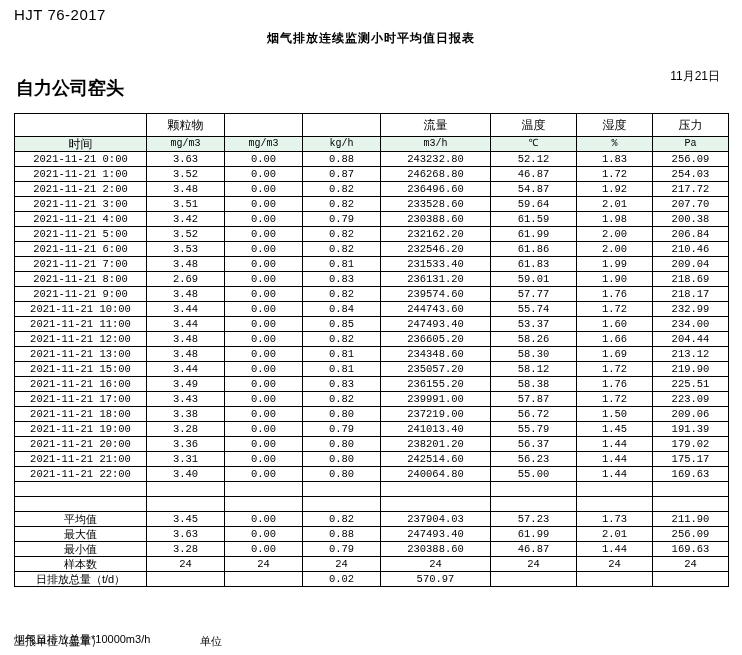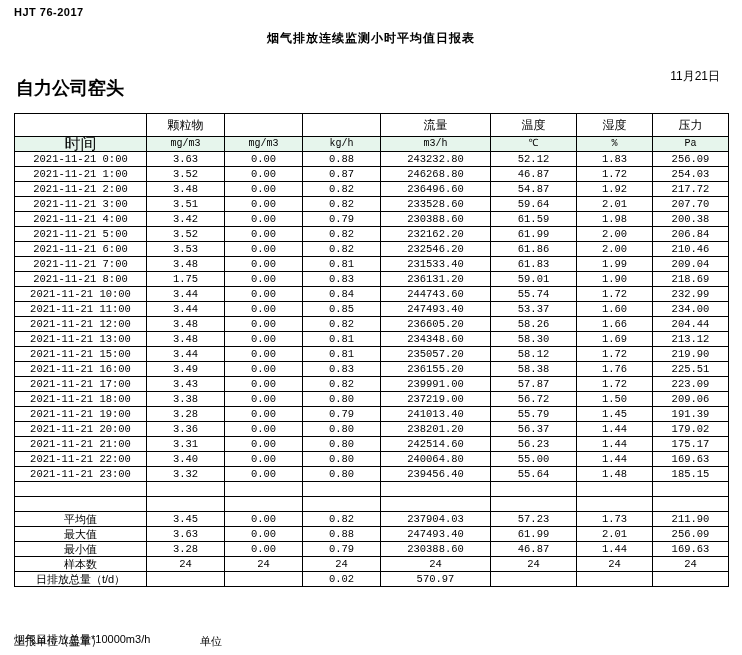--- a/index.html
+++ b/index.html
@@ -12,22 +12,22 @@
     height: 655px;
     font-family: "Liberation Sans", sans-serif;
     color: #000000;
     position: relative;
     overflow: hidden;
   }
   .std-code {
     position: absolute;
     left: 14px;
     top: 6px;
-    font-size: 11px;
-    font-weight: bold;
+    font-size: 15px;
+    font-weight: normal;
     letter-spacing: 0.5px;
   }
   .doc-title {
     position: absolute;
     left: 0;
     right: 0;
     top: 30px;
     text-align: center;
     font-size: 12px;
     font-weight: bold;
@@ -70,21 +70,21 @@
     line-height: 22px !important;
     font-size: 12px;
   }
   .unit-row td {
     background: #e6f5ec;
     font-family: "Liberation Mono", monospace;
     font-size: 10px;
   }
   .unit-row td.time-head {
     font-family: "Liberation Sans", sans-serif;
-    font-size: 16px;
+    font-size: 12px;
   }
   td.time-cell {
     font-family: "Liberation Mono", monospace;
     font-size: 10.5px;
   }
   td.num {
     font-family: "Liberation Mono", monospace;
     font-size: 10.5px;
   }
   td.blank {
@@ -236,29 +236,39 @@
         <td class="num">3.48</td>
         <td class="num">0.00</td>
         <td class="num">0.81</td>
         <td class="num">231533.40</td>
         <td class="num">61.83</td>
         <td class="num">1.99</td>
         <td class="num">209.04</td>
       </tr>
       <tr>
         <td class="time-cell">2021-11-21 8:00</td>
-        <td class="num">1.75</td>
+        <td class="num">2.69</td>
         <td class="num">0.00</td>
         <td class="num">0.83</td>
         <td class="num">236131.20</td>
         <td class="num">59.01</td>
         <td class="num">1.90</td>
         <td class="num">218.69</td>
       </tr>
       <tr>
+        <td class="time-cell">2021-11-21 9:00</td>
+        <td class="num">3.48</td>
+        <td class="num">0.00</td>
+        <td class="num">0.82</td>
+        <td class="num">239574.60</td>
+        <td class="num">57.77</td>
+        <td class="num">1.76</td>
+        <td class="num">218.17</td>
+      </tr>
+      <tr>
         <td class="time-cell">2021-11-21 10:00</td>
         <td class="num">3.44</td>
         <td class="num">0.00</td>
         <td class="num">0.84</td>
         <td class="num">244743.60</td>
         <td class="num">55.74</td>
         <td class="num">1.72</td>
         <td class="num">232.99</td>
       </tr>
       <tr>
@@ -363,30 +373,20 @@
       </tr>
       <tr>
         <td class="time-cell">2021-11-21 22:00</td>
         <td class="num">3.40</td>
         <td class="num">0.00</td>
         <td class="num">0.80</td>
         <td class="num">240064.80</td>
         <td class="num">55.00</td>
         <td class="num">1.44</td>
         <td class="num">169.63</td>
-      </tr>
-      <tr>
-        <td class="time-cell">2021-11-21 23:00</td>
-        <td class="num">3.32</td>
-        <td class="num">0.00</td>
-        <td class="num">0.80</td>
-        <td class="num">239456.40</td>
-        <td class="num">55.64</td>
-        <td class="num">1.48</td>
-        <td class="num">185.15</td>
       </tr>
     </tbody>
   <tbody id="spacer-rows">
       <tr>
         <td class="blank"></td>
         <td class="blank"></td>
         <td class="blank"></td>
         <td class="blank"></td>
         <td class="blank"></td>
         <td class="blank"></td>

